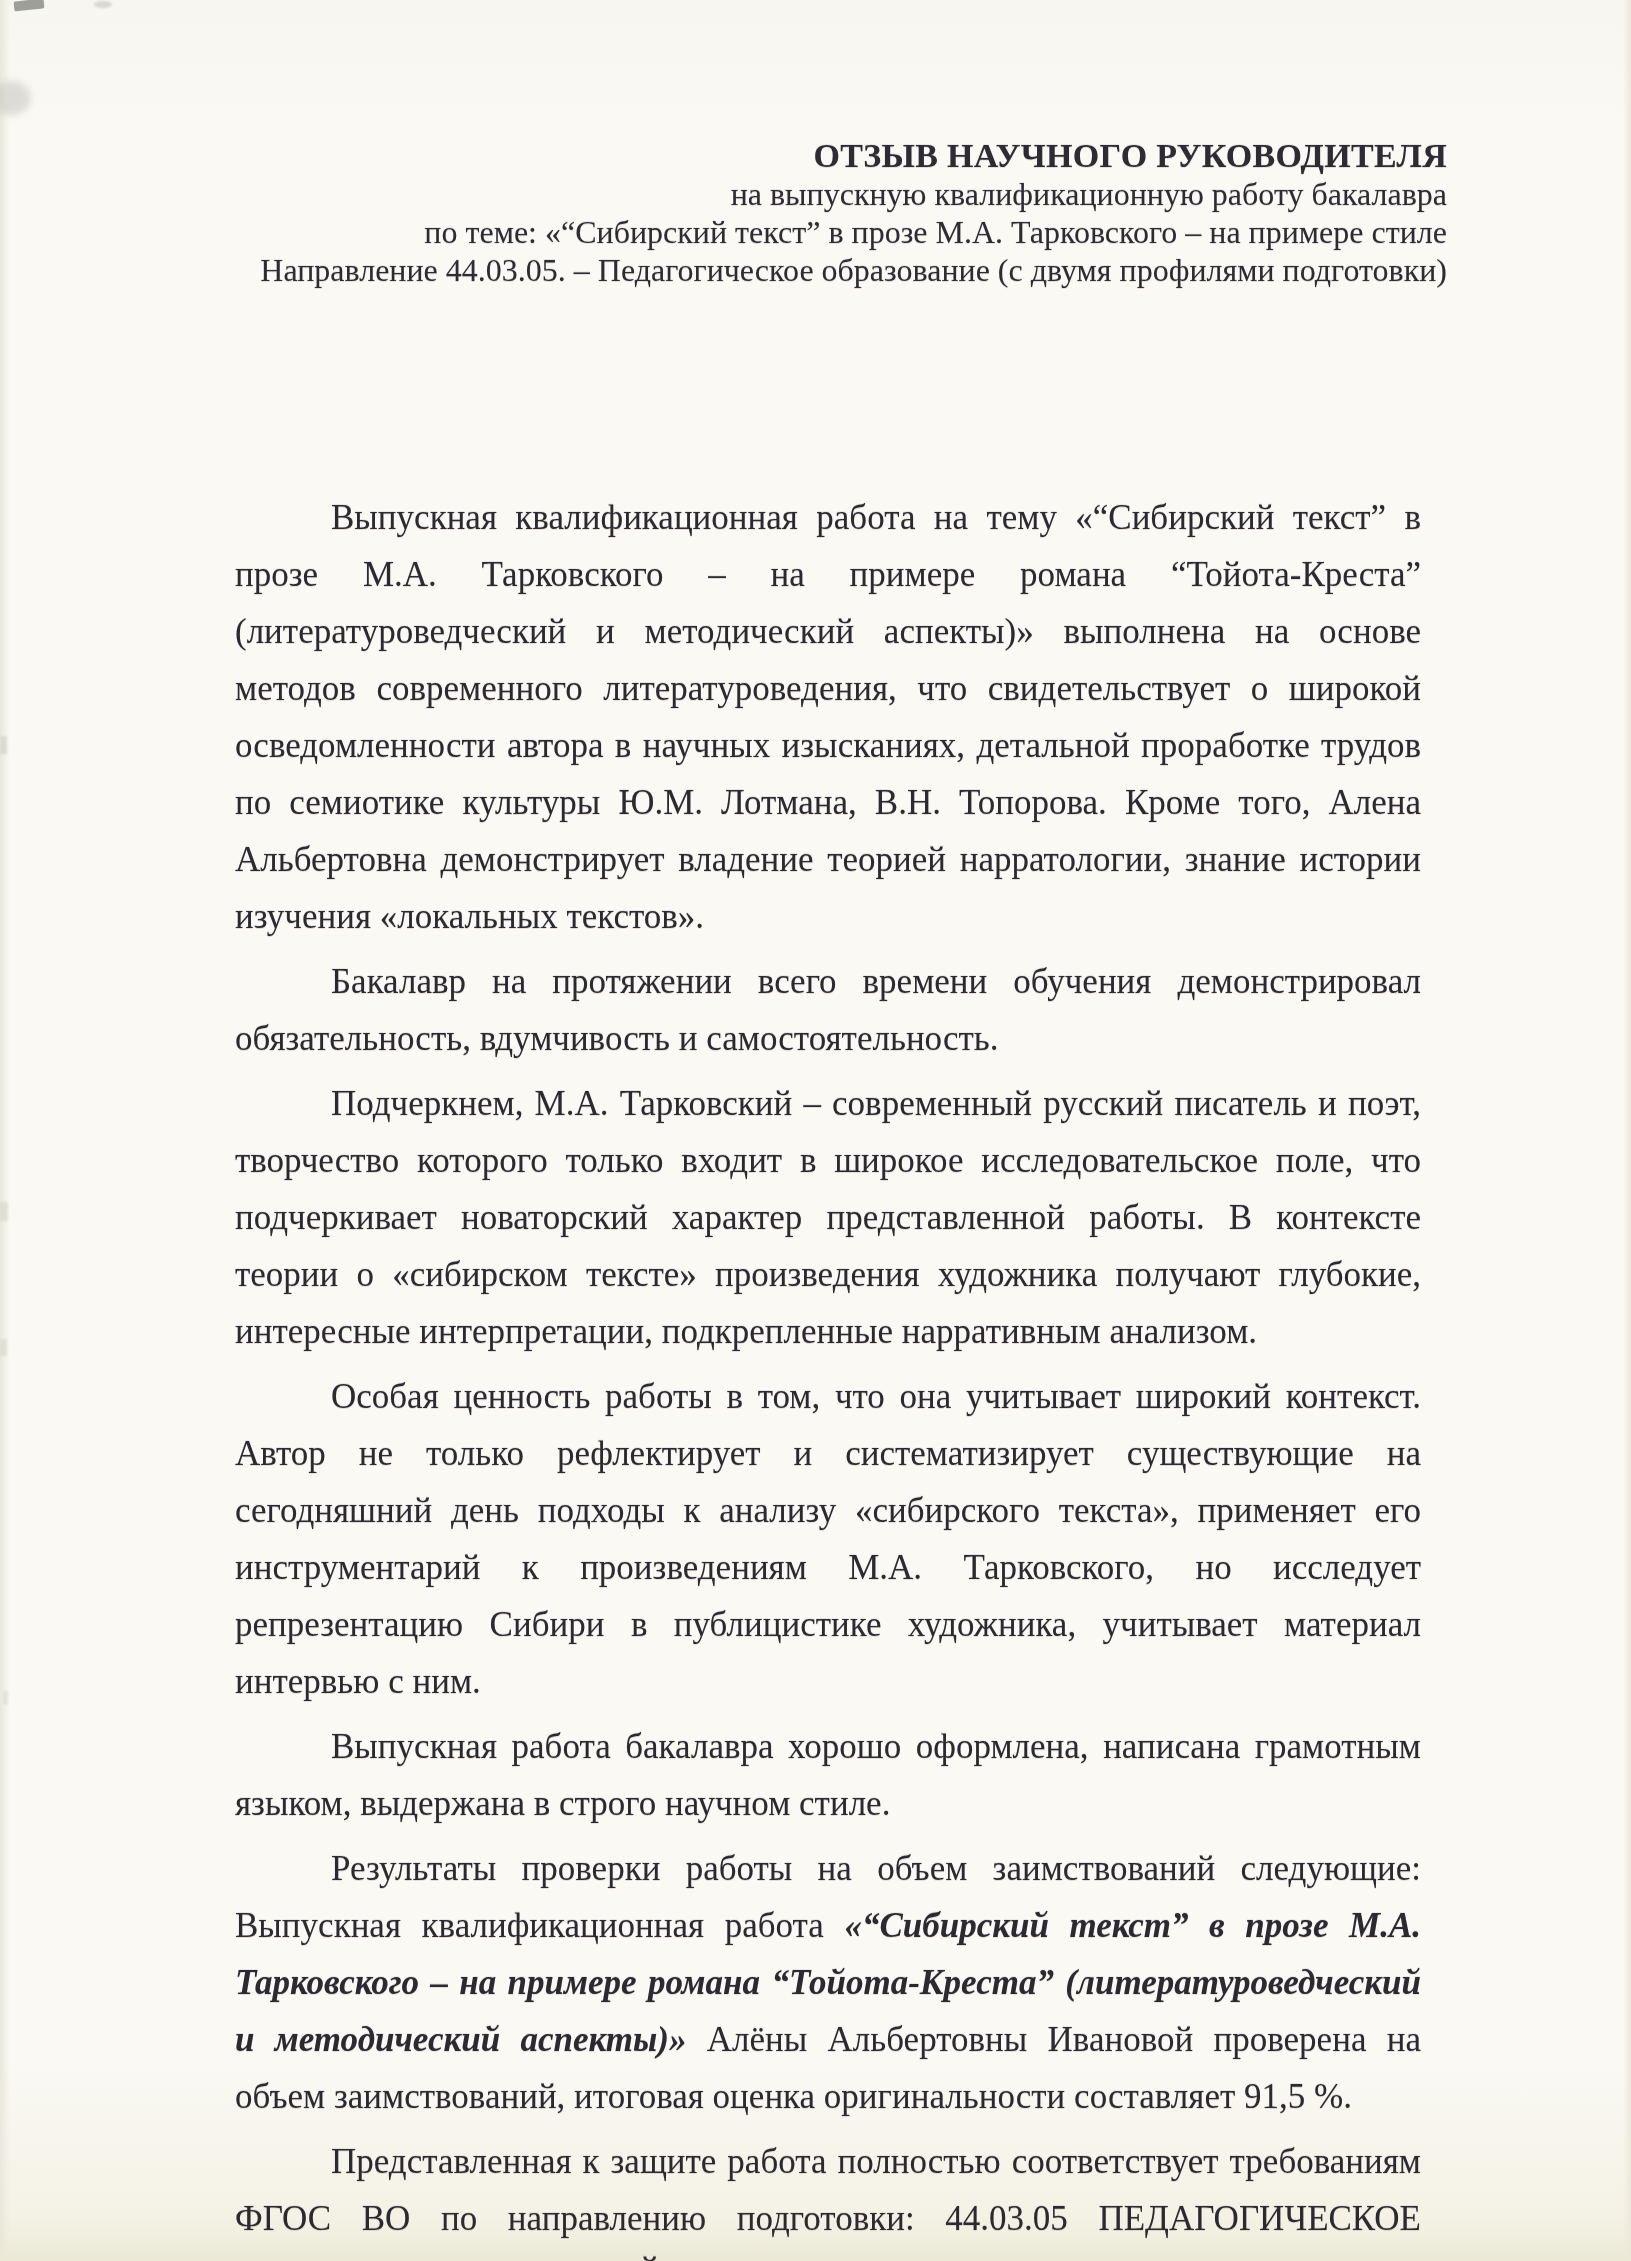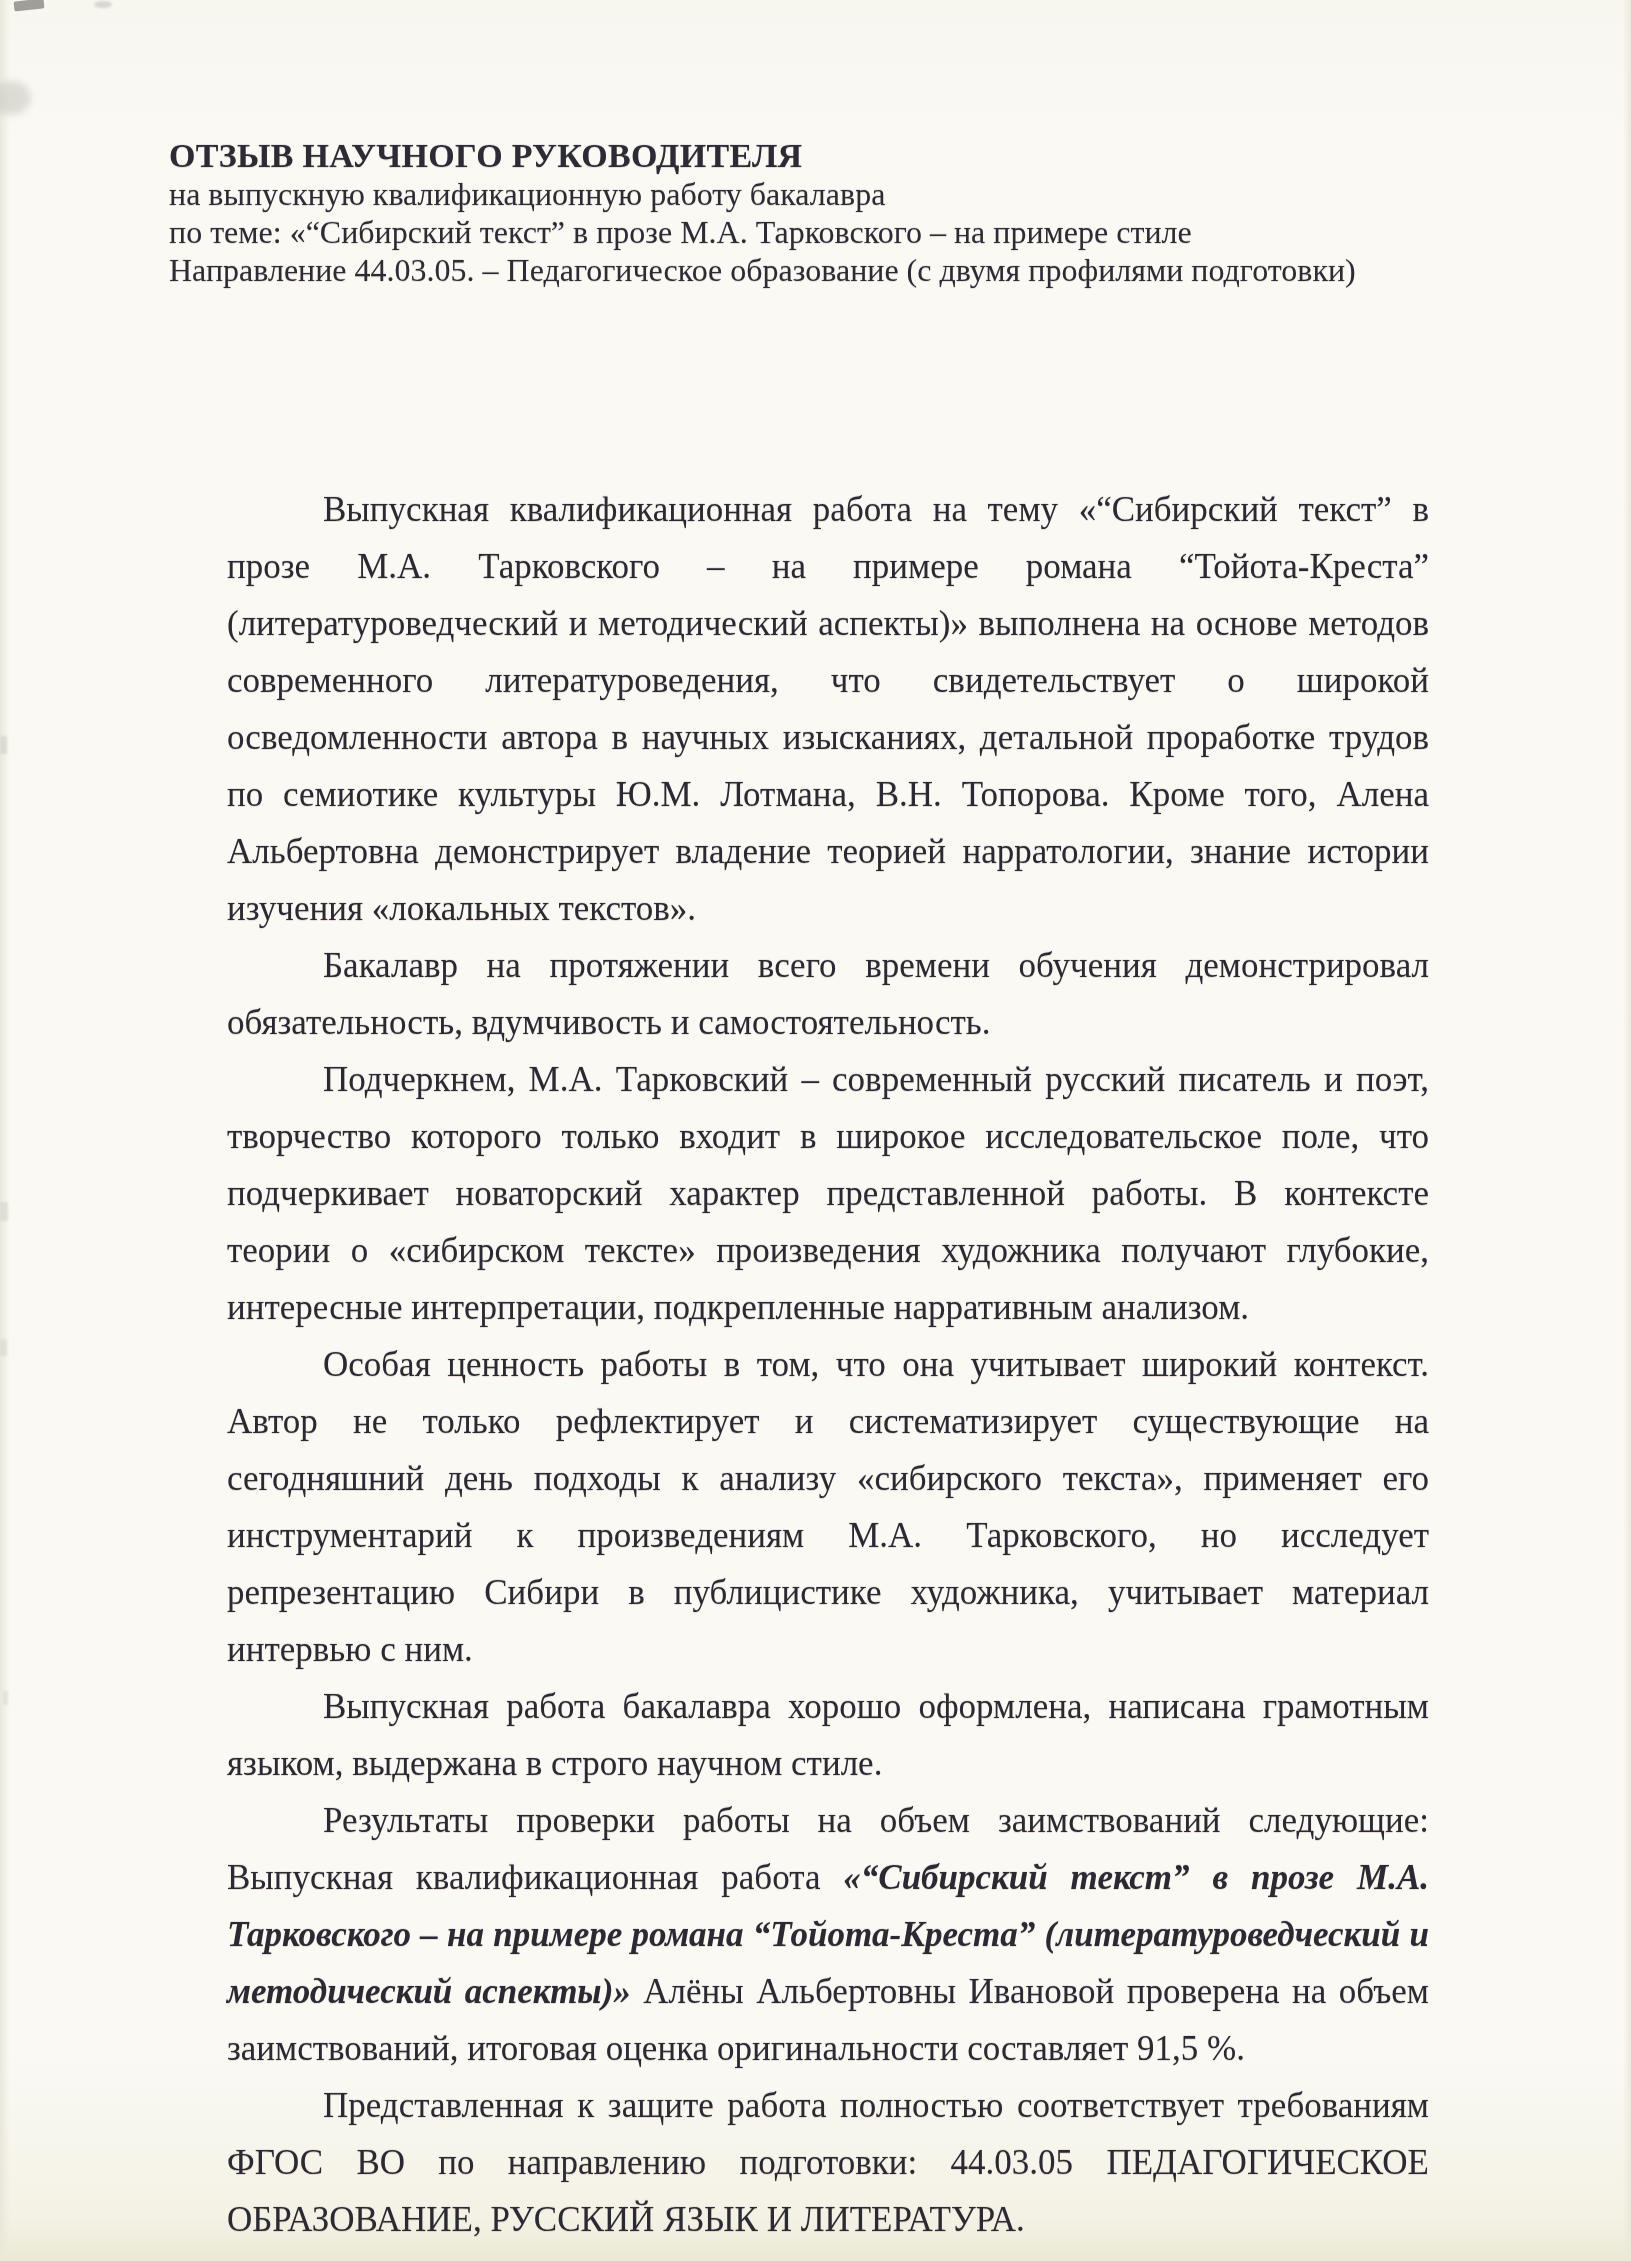--- a/index.html
+++ b/index.html
@@ -44,21 +44,21 @@
   .smudge-e { left: 0;     top: 1202px; width: 7.7px; height: 19.4px; background: #d3d2c9; opacity: .55; filter: blur(1.3px); }
   .smudge-f { left: 0;     top: 1339px; width: 6.5px; height: 17px; background: #d3d2c9; opacity: .5;  filter: blur(1.3px); }
   .smudge-g { left: 2.6px;   top: 1691px; width: 5.2px;  height: 14px; background: #d8d7cf; opacity: .5;  filter: blur(1.3px); }
 
   
   .doc-header {
     position: absolute;
     left: 169px;
     width: 1278px;
     top: 137px;
-    text-align: left;
+    text-align: right;
     font-size: 32px;
     line-height: 38px;
     color: #2d2c35;
     text-shadow: 0 1px 0.4px rgba(150,60,50,0.16), 0 -0.6px 0.4px rgba(60,70,140,0.10);
   }
   .header-line { white-space: nowrap; }
   .header-line.bold {
     font-weight: 700;
     font-size: 34px;
     letter-spacing: 0.3px;
@@ -70,21 +70,21 @@
     left: 227px;
     width: 1202px;
     top: 481px;
     font-size: 35px;
     line-height: 57px;
     text-align: justify;
     text-align-last: left;
     color: #2b2a32;
     text-shadow: 0 1px 0.4px rgba(150,60,50,0.16), 0 -0.6px 0.4px rgba(60,70,140,0.10);
   }
-  .para { margin: 0; text-indent: 96px; }
+  .para { margin: 8px; text-indent: 96px; }
   .run.regular { font-style: normal; font-weight: 400; }
   .run.italic { font-weight: 400; }
   .run.bold-italic { font-style: italic; font-weight: 700; }
 </style>
 </head>
 <body>
 
 <div class="page">
   <div class="edge-left"></div>
   <div class="edge-right"></div>

